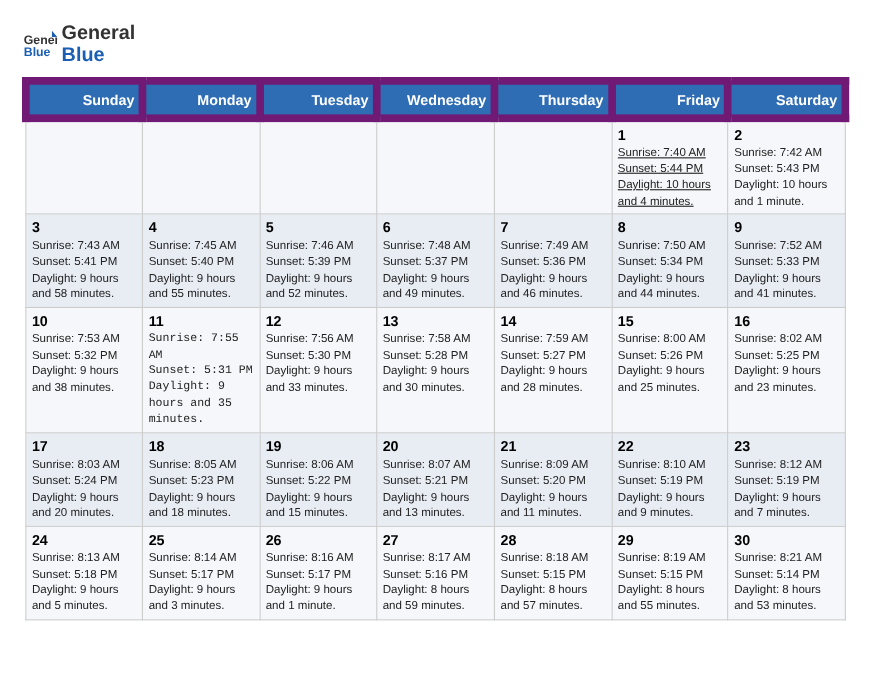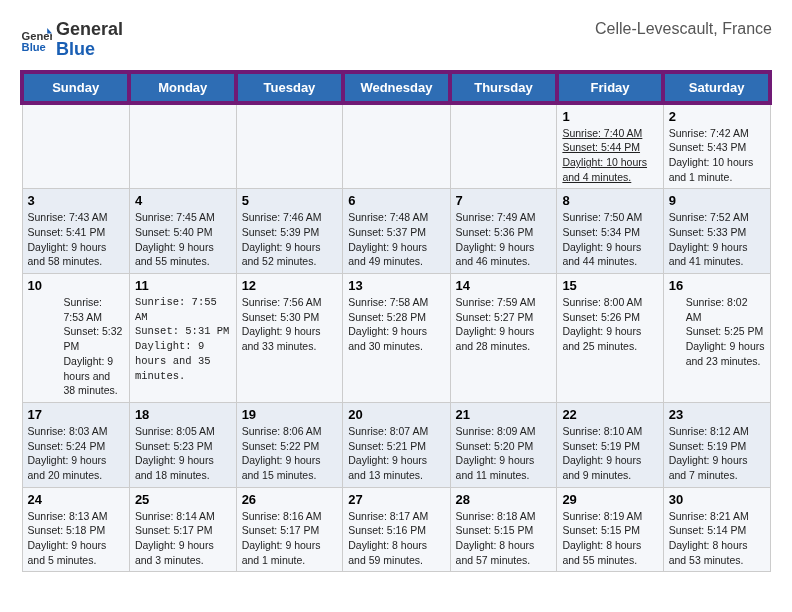--- a/index.html
+++ b/index.html
@@ -48,24 +48,24 @@
     }
     table {
       width: 100%;
       border-collapse: collapse;
       font-size: 11px;
     }
     thead tr th {
       background-color: #2e6db4;
       color: #fff;
       padding: 6px 4px;
-      text-align: center;
+      text-align: right;
       font-size: 13px;
       font-weight: bold;
-      border: 4px solid #701a75;
+      border: 7px solid #701a75;
     }
     tbody tr td {
       border: 1px solid #ccc;
       vertical-align: top;
       padding: 4px 5px;
       width: 108px;
       min-height: 80px;
       height: 80px;
     }
     tbody tr:nth-child(odd) td {
@@ -100,21 +100,20 @@
       <polygon points="34,5 40,12 34,12" fill="#1a5fb4"></polygon>
     </svg>
     <div>
       <div class="logo-text">
         <span style="color:#333">General</span><br>
         <span style="color:#1a5fb4">Blue</span>
       </div>
     </div>
   </div>
   <div class="title-block">
-    <div class="location-subtitle">Celle-Levescault, France</div>
   </div>
 </div>
 
 <table>
   <thead>
     <tr>
     <th>Sunday</th>
         <th>Monday</th>
         <th>Tuesday</th>
         <th>Wednesday</th>
@@ -183,21 +182,21 @@
         <td>
           <span class="day-num">9</span>
           <div class="day-info" style="white-space: pre-line;">Sunrise: 7:52 AM
 Sunset: 5:33 PM
 Daylight: 9 hours and 41 minutes.</div>
         </td>
       </tr>
       <tr>
         <td>
           <span class="day-num">10</span>
-          <div class="day-info" style="white-space: pre-line; margin-left: 36px;">Sunrise: 7:53 AM
+          <div class="day-info" style="white-space: pre-line;">Sunrise: 7:53 AM
 Sunset: 5:32 PM
 Daylight: 9 hours and 38 minutes.</div>
         </td>
         <td>
           <span class="day-num">11</span>
           <div class="day-info" style="white-space: pre-line; font-family: Liberation Mono, monospace;">Sunrise: 7:55 AM
 Sunset: 5:31 PM
 Daylight: 9 hours and 35 minutes.</div>
         </td>
         <td>
@@ -219,21 +218,21 @@
 Daylight: 9 hours and 28 minutes.</div>
         </td>
         <td>
           <span class="day-num">15</span>
           <div class="day-info" style="white-space: pre-line;">Sunrise: 8:00 AM
 Sunset: 5:26 PM
 Daylight: 9 hours and 25 minutes.</div>
         </td>
         <td>
           <span class="day-num">16</span>
-          <div class="day-info" style="white-space: pre-line; margin-left: 17px;">Sunrise: 8:02 AM
+          <div class="day-info" style="white-space: pre-line;">Sunrise: 8:02 AM
 Sunset: 5:25 PM
 Daylight: 9 hours and 23 minutes.</div>
         </td>
       </tr>
       <tr>
         <td>
           <span class="day-num">17</span>
           <div class="day-info" style="white-space: pre-line;">Sunrise: 8:03 AM
 Sunset: 5:24 PM
 Daylight: 9 hours and 20 minutes.</div>

